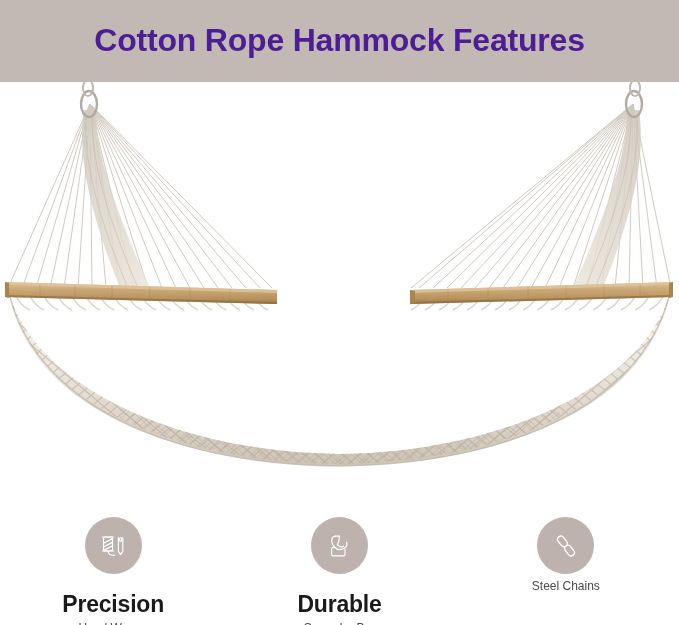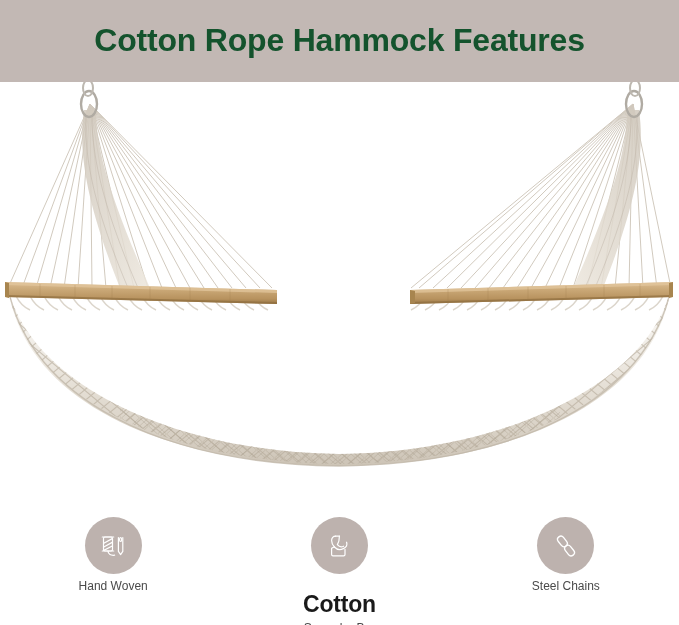--- a/index.html
+++ b/index.html
@@ -26,21 +26,21 @@
     left: 0;
     top: 0;
     width: 679px;
     height: 82px;
     background: #c2b8b4;
     display: flex;
     align-items: center;
     justify-content: center;
   }
   .header-title {
-    color: #14532d;
+    color: #4c1d95;
     font-family: "Liberation Sans", sans-serif;
     font-size: 32px;
     font-weight: 700;
     letter-spacing: -0.2px;
     line-height: 1;
     white-space: nowrap;
     margin: 0;
     padding: 0 0 2px 0;
   }
 
@@ -376,20 +376,21 @@
             <line x1="5.8" y1="16.0" x2="14.2" y2="11.4"></line>
             <line x1="5.8" y1="19.4" x2="14.2" y2="15.0"></line>
 
             <path d="M10,20 C 10,23.4 13,24.6 16.6,24.2"></path>
 
             <path d="M20.4,6.5 L20.4,20.4 L22.6,23.6 L24.8,20.4 L24.8,6.5"></path>
             <ellipse cx="22.6" cy="8.6" rx="1.1" ry="1.9"></ellipse>
           </g>
         </svg>
       </div>
+      <div class="feature-title">Precision</div>
       <div class="feature-sub">Hand Woven</div>
     </div>
 
     <div class="feature">
       <div class="feature-icon-circle">
         <svg width="30" height="30" viewBox="0 0 30 30">
           <g fill="none" stroke="#ffffff" stroke-width="1.2" stroke-linecap="round" stroke-linejoin="round">
 
             <path d="M11.6,5.2 C 9.2,5.2 7.6,7.0 7.6,9.4
                      C 7.6,12.2 9.0,14.4 10.4,16.0"></path>
@@ -402,21 +403,21 @@
 
             <path d="M7.6,17.4 L7.6,23.6 C 7.6,24.4 8.2,24.9 9.0,24.9
                      L 19.6,24.9 C 20.4,24.9 21.0,24.4 21.0,23.6
                      L 21.0,18.4"></path>
             <path d="M7.6,17.4 C 8.4,16.6 9.4,16.1 10.4,16.0"></path>
 
             <path d="M13.4,13.6 C 15.0,15.6 17.6,16.2 19.6,15.2"></path>
           </g>
         </svg>
       </div>
-      <div class="feature-title">Cotton</div>
+      <div class="feature-title">Durable</div>
       <div class="feature-sub">Spreader Bar</div>
     </div>
 
     <div class="feature">
       <div class="feature-icon-circle">
         <svg width="30" height="30" viewBox="0 0 30 30">
           <g fill="none" stroke="#ffffff" stroke-width="1.35" stroke-linecap="round" stroke-linejoin="round" transform="rotate(-38 15 15)">
             <rect x="11.7" y="3.4" width="6.6" height="11.6" rx="3.3"></rect>
             <rect x="11.7" y="15.0" width="6.6" height="11.6" rx="3.3"></rect>
           </g>

